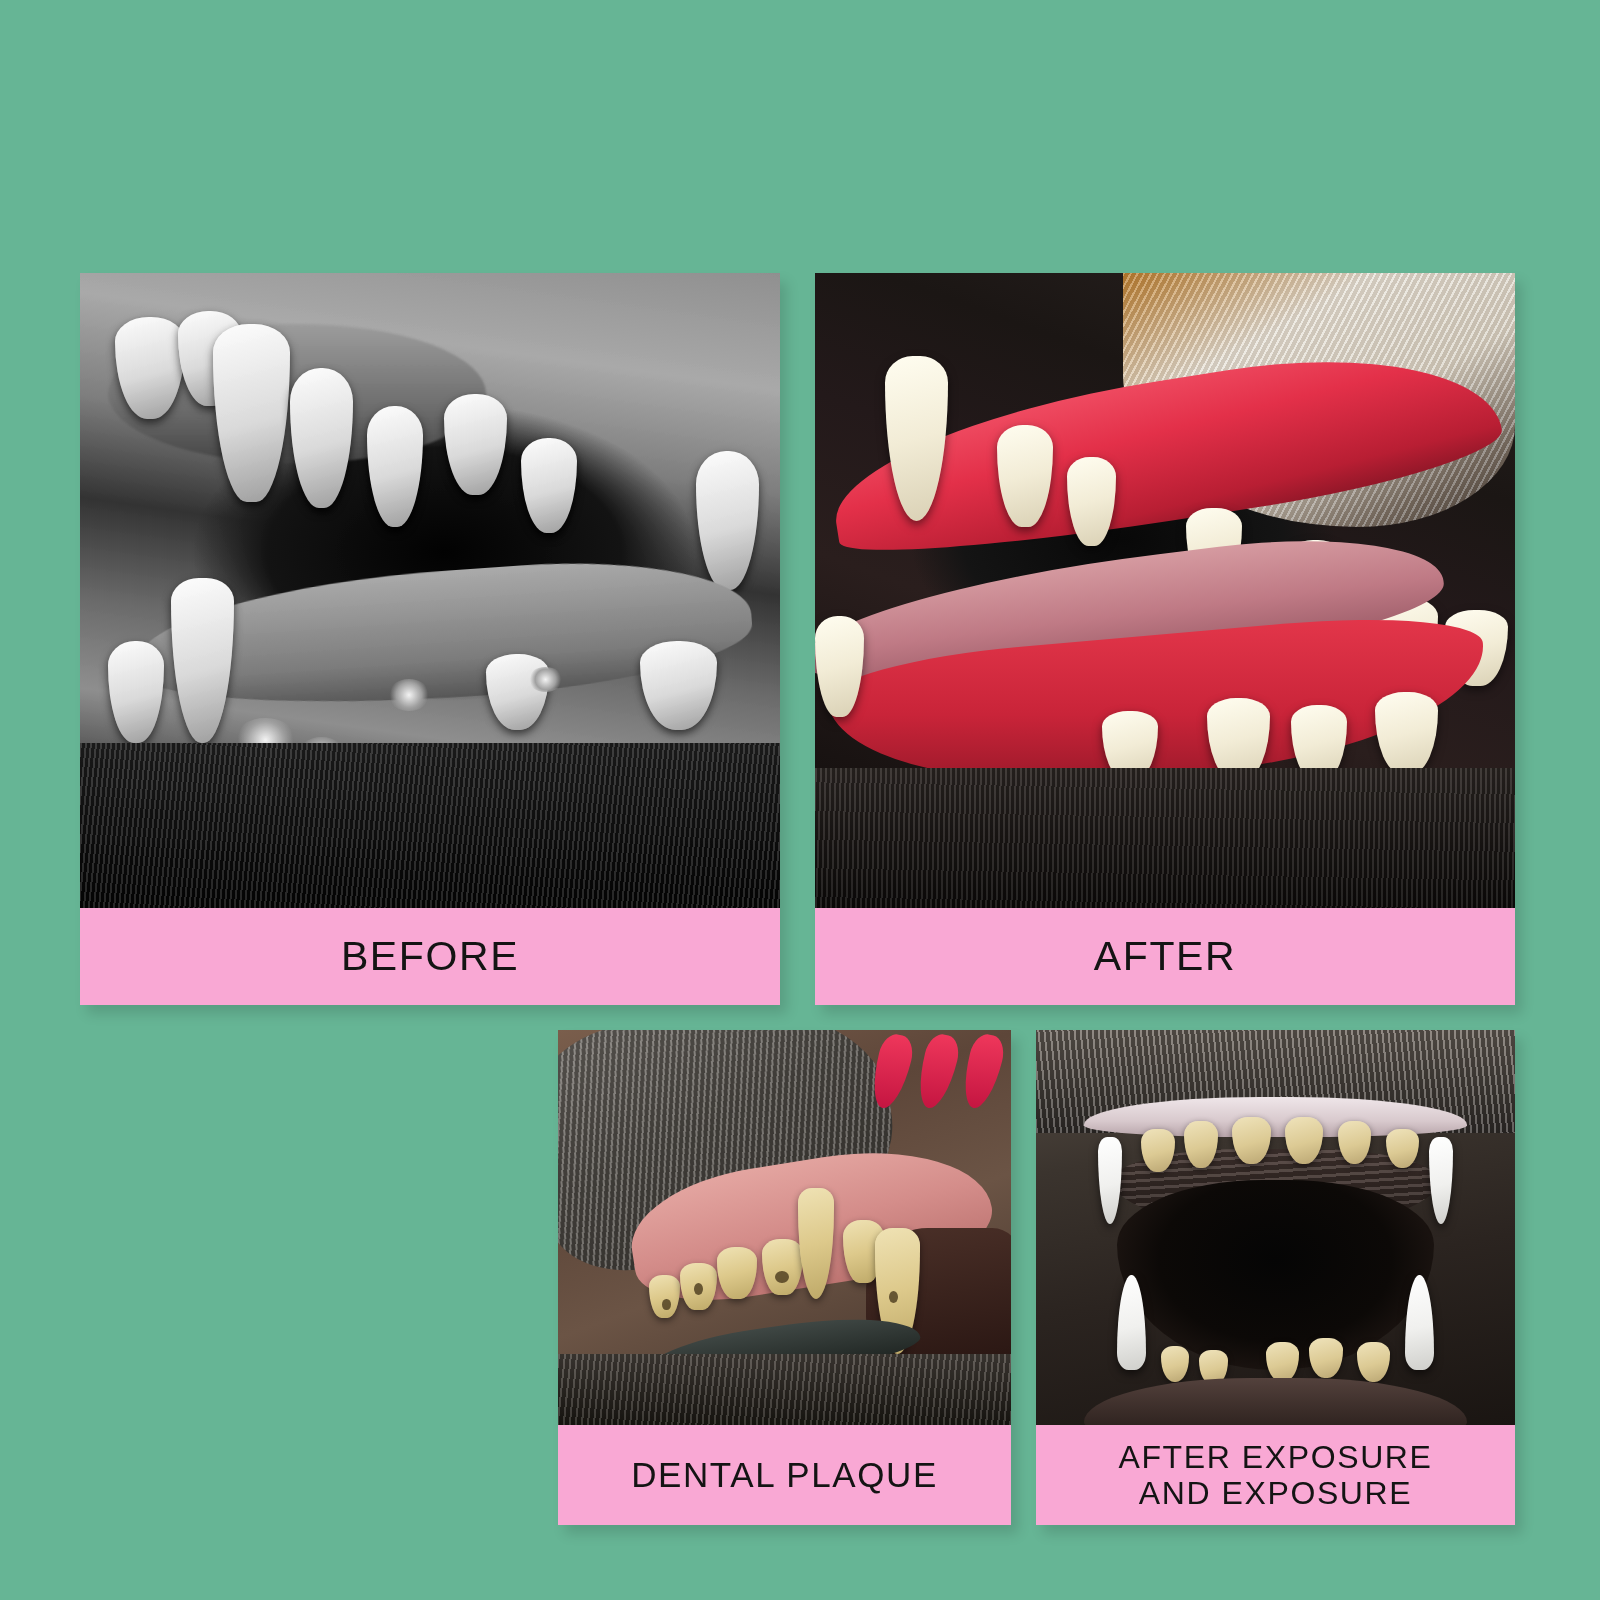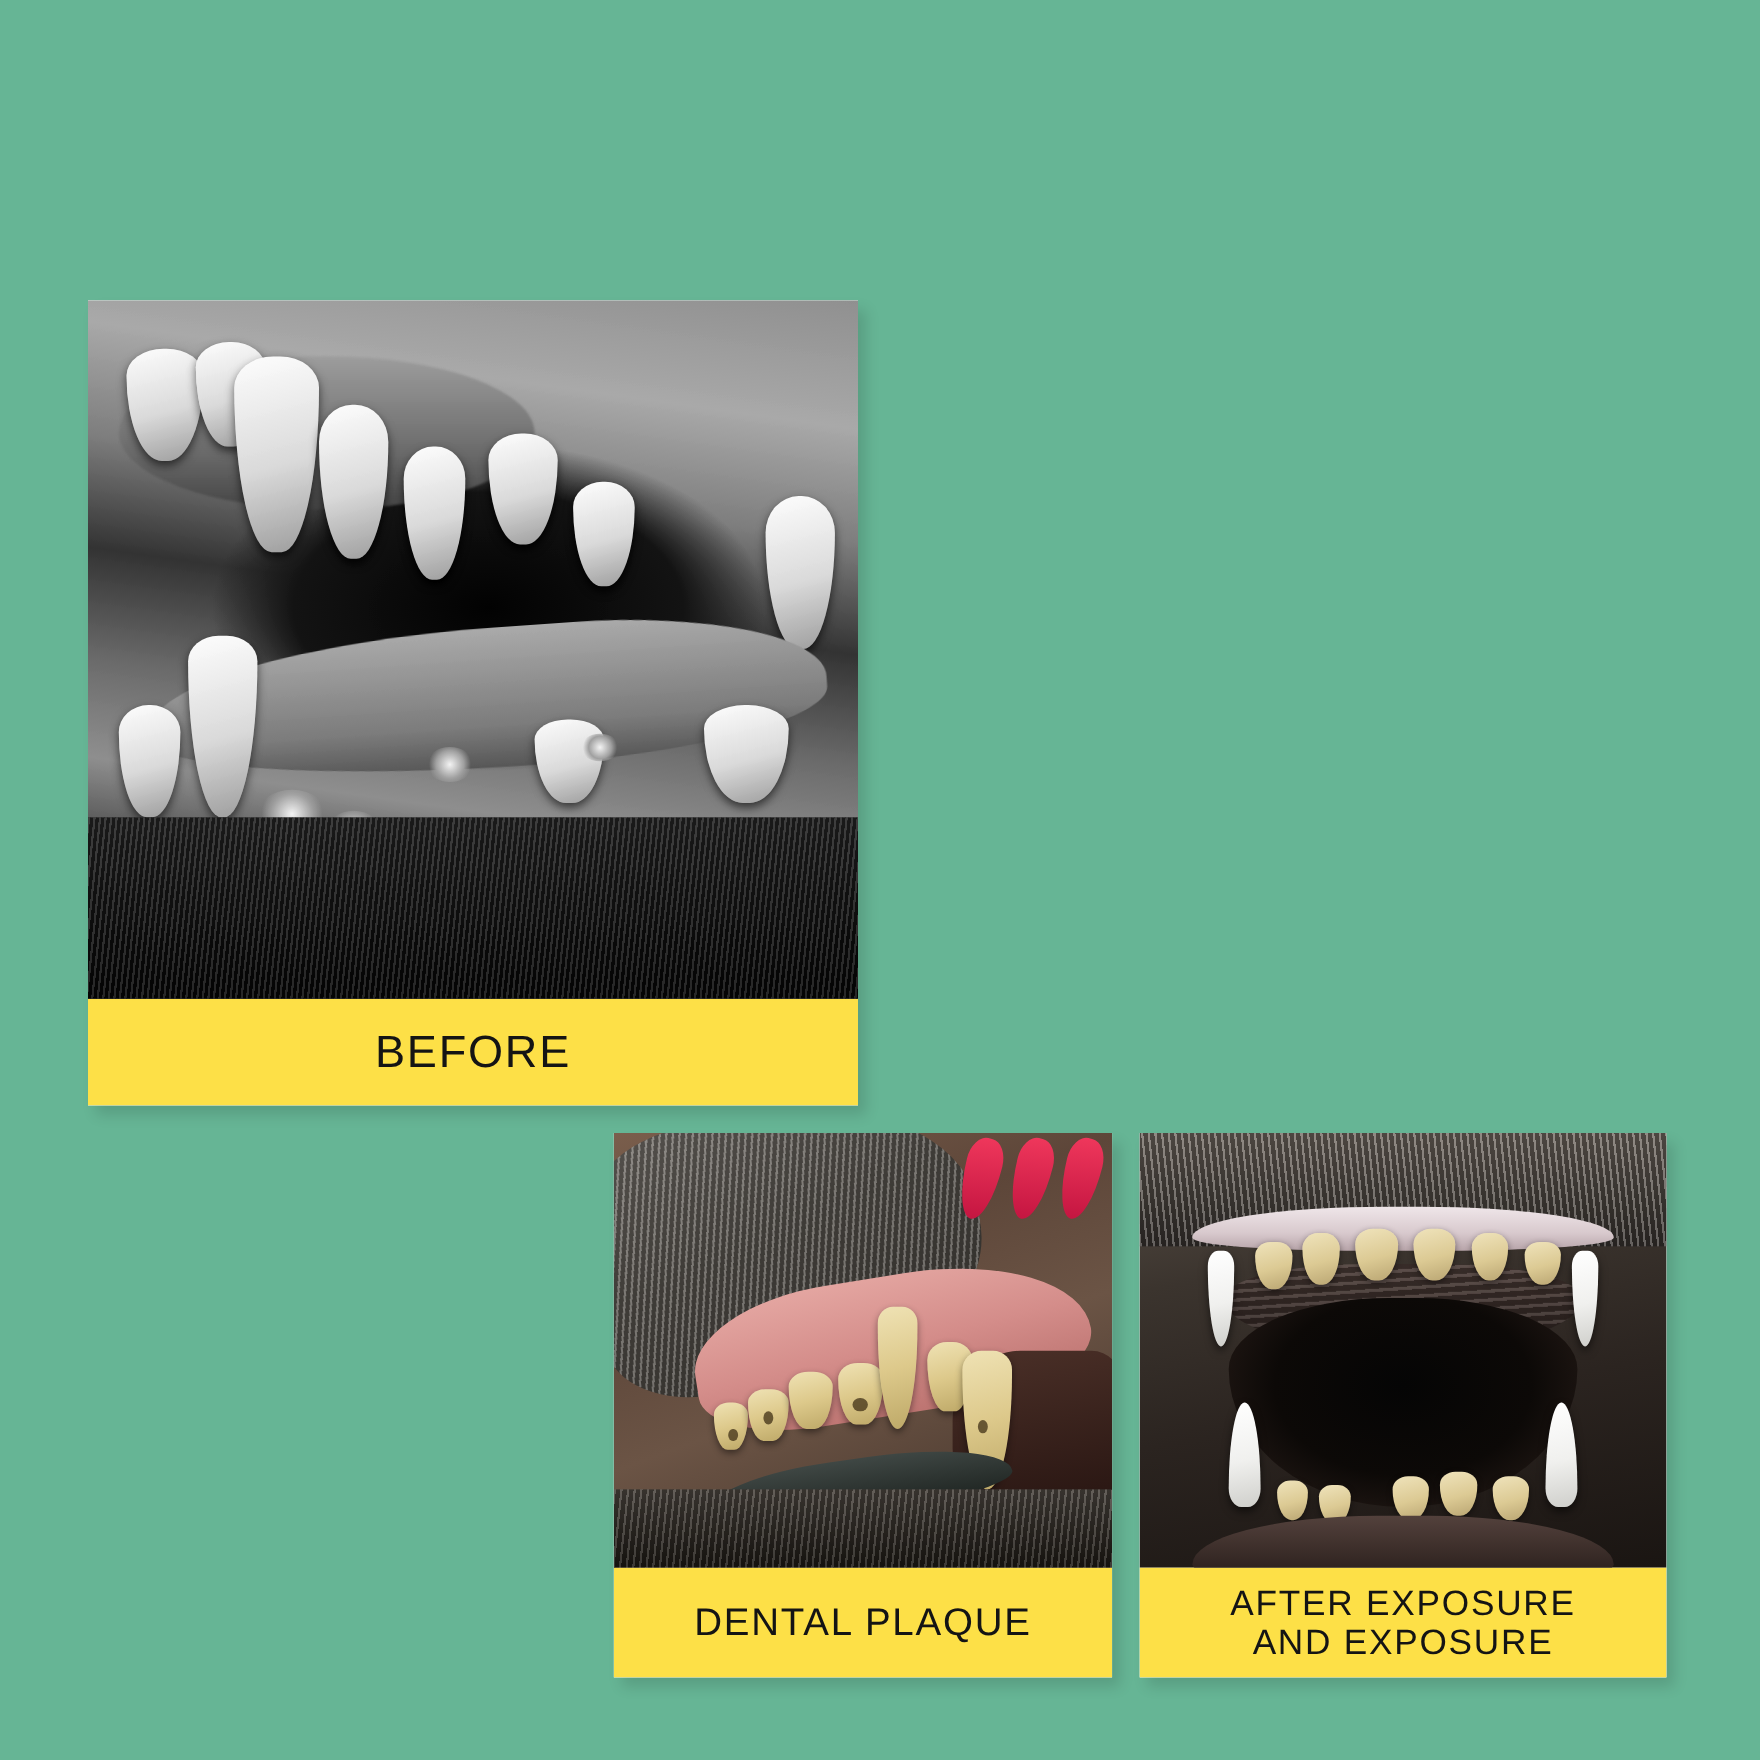--- a/index.html
+++ b/index.html
@@ -23,21 +23,21 @@
     font-size:97px;font-weight:300;letter-spacing:7px;
     color:#111111;line-height:1;white-space:nowrap;
     transform:scaleX(0.97);
   }
 
   
   .card{position:absolute;background:#ffffff;box-shadow:7px 9px 12px rgba(0,0,0,0.13);overflow:hidden;}
   .photo{position:relative;width:100%;overflow:hidden;background:#2a2a2a;}
   .caption{
     display:flex;align-items:center;justify-content:center;
-    text-align:center;color:#141414;background:#fde047;
+    text-align:center;color:#141414;background:#f9a8d4;
     font-weight:300;letter-spacing:1.6px;line-height:1.14;
   }
 
   
   #card-before{left:80px;top:273px;width:700px;height:732px;}
   #card-after {left:815px;top:273px;width:700px;height:732px;}
   #card-before .photo,#card-after .photo{height:635px;}
   #card-before .caption,#card-after .caption{height:97px;font-size:41px;}
 
   
@@ -301,20 +301,42 @@
       <div class="tooth" style="left:80%;top:58%;width:11%;height:14%;"></div>
       <div class="tartar" style="left:22%;top:70%;width:9%;height:7%;"></div>
       <div class="tartar" style="left:31%;top:73%;width:7%;height:6%;"></div>
       <div class="tartar" style="left:44%;top:64%;width:6%;height:5%;"></div>
       <div class="tartar" style="left:64%;top:62%;width:5%;height:4%;"></div>
       <div class="fur"></div>
     </div>
     <div class="caption">BEFORE</div>
   </div>
 
+  <div class="card" id="card-after">
+    <div class="photo ph-after">
+      <div class="furtop"></div>
+      <div class="gumtop"></div>
+      <div class="tooth" style="left:10%;top:13%;width:9%;height:26%;border-radius:44% 44% 50% 50%/16% 16% 84% 84%;"></div>
+      <div class="tooth" style="left:26%;top:24%;width:8%;height:16%;"></div>
+      <div class="tooth" style="left:36%;top:29%;width:7%;height:14%;"></div>
+      <div class="tooth" style="left:53%;top:37%;width:8%;height:13%;"></div>
+      <div class="tooth" style="left:67%;top:42%;width:9%;height:17%;"></div>
+      <div class="tooth" style="left:79%;top:51%;width:10%;height:14%;"></div>
+      <div class="tooth" style="left:90%;top:53%;width:9%;height:12%;"></div>
+      <div class="tonguem"></div>
+      <div class="mouthred"></div>
+      <div class="tooth" style="left:0%;top:54%;width:7%;height:16%;"></div>
+      <div class="tooth" style="left:41%;top:69%;width:8%;height:11%;"></div>
+      <div class="tooth" style="left:56%;top:67%;width:9%;height:13%;"></div>
+      <div class="tooth" style="left:68%;top:68%;width:8%;height:12%;"></div>
+      <div class="tooth" style="left:80%;top:66%;width:9%;height:13%;"></div>
+      <div class="furbot"></div>
+    </div>
+    <div class="caption">AFTER</div>
+  </div>
 
 
   <div class="card" id="card-plaque">
     <div class="photo ph-plaque">
       <div class="furgrey"></div>
       <div class="nails">
         <i style="left:0%;"></i>
           <i style="left:36%;"></i>
           <i style="left:72%;"></i>
       </div>

